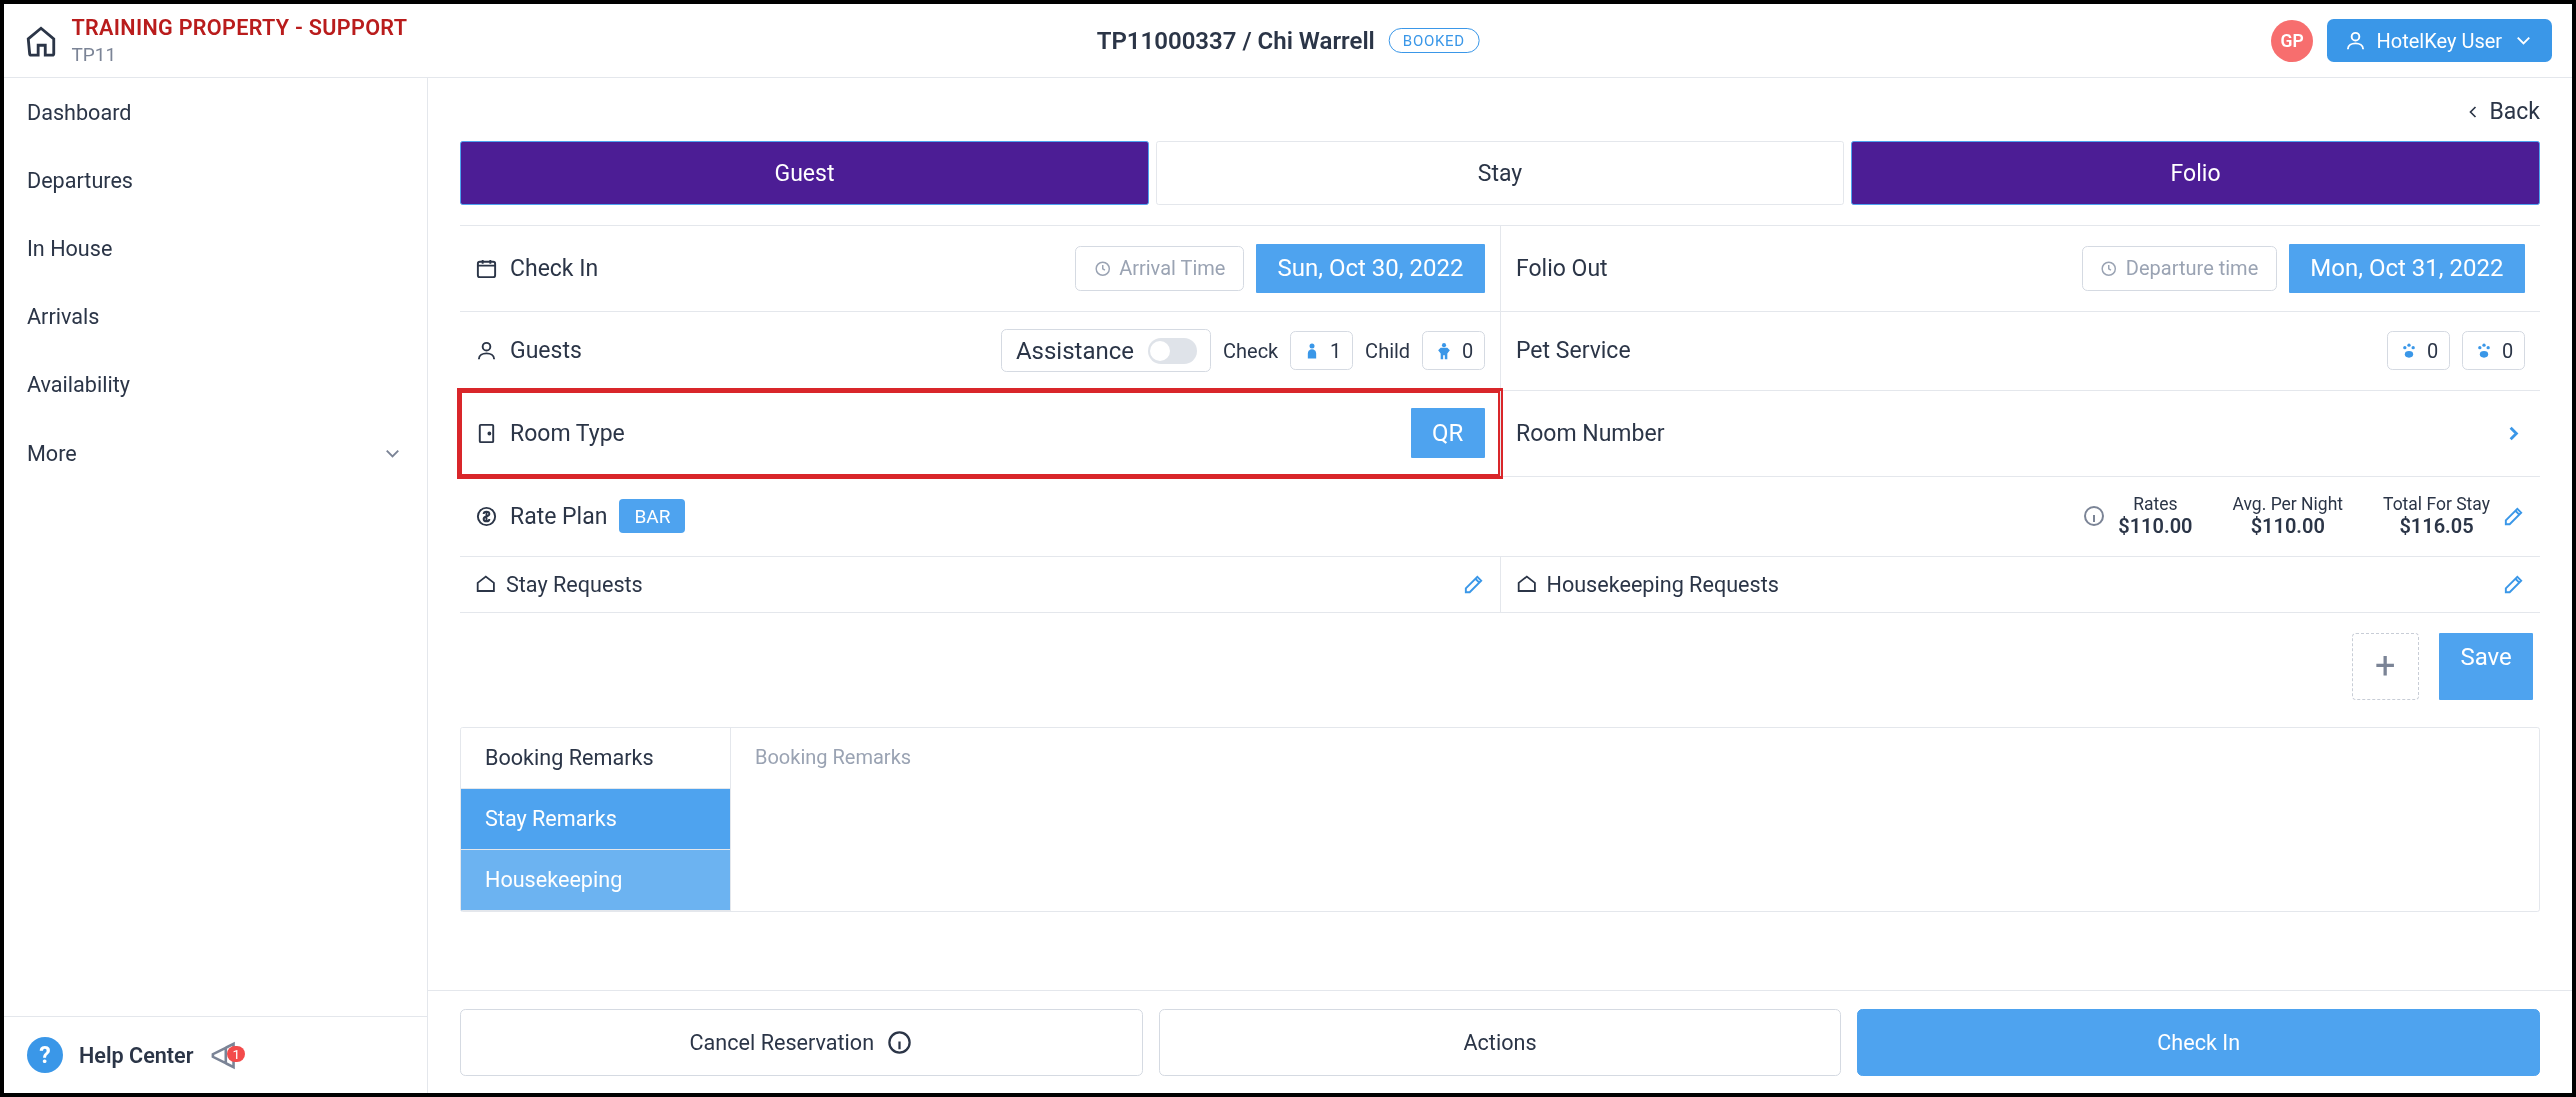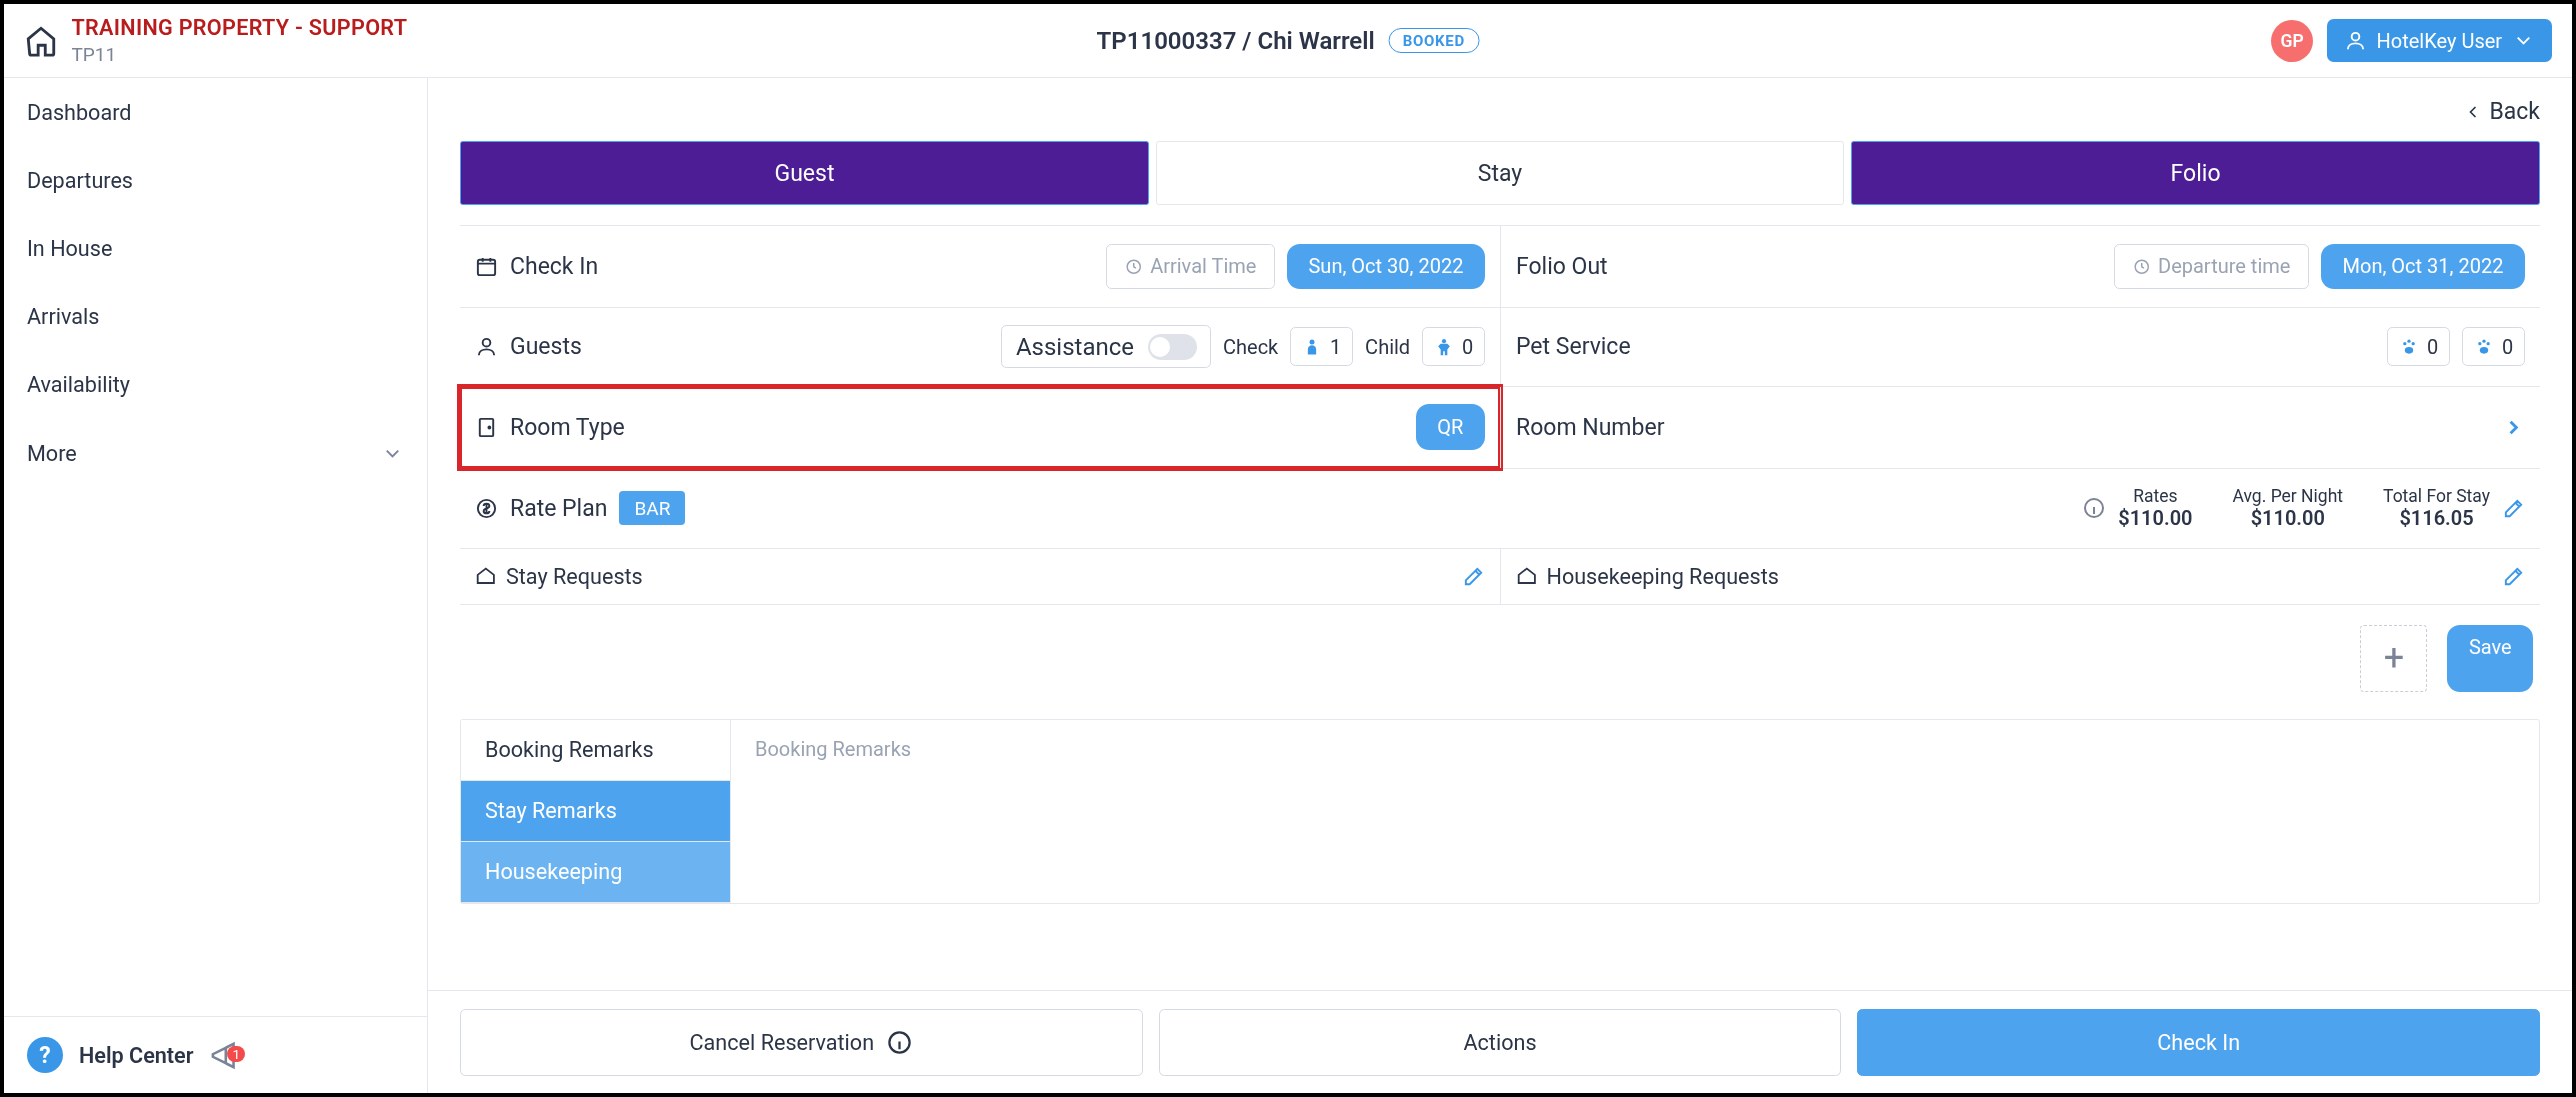--- a/index.html
+++ b/index.html
@@ -6,21 +6,21 @@
   body{background:#fff;color:#2b3547;border:4px solid #000;width:2576px;height:1097px;overflow:hidden;}
   .app{display:flex;flex-direction:column;height:100%;}
   
   .topbar{display:flex;align-items:center;padding:6.7px 20px;border-bottom:0.7px solid #e4e7ec;height:74px;}
   .topbar .home-icon{width:34px;height:34px;color:#2b3547;margin-right:13.5px;}
   .topbar .title-block{display:flex;flex-direction:column;}
   .topbar .title{font-size:21.6px;font-weight:600;color:#b91c1c;letter-spacing:0.3px;}
   .topbar .code{font-size:19px;color:#7b8496;margin-top:2.7px;}
   .topbar .center{position:absolute;left:50%;transform:translateX(-50%);display:flex;align-items:center;gap:13.5px;}
   .topbar .res-id{font-size:24px;font-weight:600;color:#2b3547;}
-  .topbar .status-pill{border:1.3px solid #3a97e8;color:#3a97e8;border-radius:673px;padding:2.7px 13.5px;font-size:15px;font-weight:700;letter-spacing:0.7px;}
+  .topbar .status-pill{border:1.3px solid #3a97e8;color:#3a97e8;border-radius:673px;padding:2.7px 13.5px;font-size:15px;font-weight:400;letter-spacing:0.7px;}
   .topbar .right{margin-left:auto;display:flex;align-items:center;gap:13.5px;}
   .avatar{width:42px;height:42px;border-radius:50%;background:#f76e6e;color:#fff;display:flex;align-items:center;justify-content:center;font-size:17.5px;font-weight:600;}
   .user-btn{background:#3a97e8;color:#fff;border-radius:6.7px;padding:9.4px 17.5px;display:flex;align-items:center;gap:9.4px;font-size:20px;}
   .user-btn svg{width:23px;height:23px;}
   
   .body{display:flex;flex:1;min-height:0;}
   .sidebar{width:424px;border-right:0.7px solid #e4e7ec;display:flex;flex-direction:column;}
   .nav{flex:1;overflow:auto;}
   .nav-item{padding:21.6px 23px;font-size:21.6px;color:#2b3547;cursor:pointer;display:flex;align-items:center;justify-content:space-between;}
   .nav-item svg{width:23px;height:23px;color:#7b8496;}
@@ -40,21 +40,21 @@
   .grid{border-top:0.7px solid #e4e7ec;}
   .row{display:flex;border-bottom:0.7px solid #e4e7ec;}
   .cell{flex:1;padding:17.5px 15px;display:flex;align-items:center;gap:12px;min-height:78px;}
   .cell.half{flex:0 0 50%;}
   .cell + .cell{border-left:0.7px solid #e4e7ec;}
   .cell-label{display:flex;align-items:center;gap:12px;font-size:23px;color:#2b3547;}
   .cell-label svg{width:23px;height:23px;color:#2b3547;}
   .cell .spacer{flex:1;}
   .input-pill{border:0.7px solid #d5dae2;border-radius:5.4px;padding:9.4px 17.5px;color:#9aa3b3;display:flex;align-items:center;gap:8px;font-size:20px;}
   .input-pill svg{width:17.5px;height:17.5px;}
-  .btn{background:#4ea3ef;color:#fff;border-radius:13px;padding:10.8px 21.6px;font-size:20px;cursor:pointer;}
+  .btn{background:#4ea3ef;color:#fff;border-radius:1px;padding:10.8px 21.6px;font-size:24px;cursor:pointer;}
   .assist{border:0.7px solid #d5dae2;border-radius:5.4px;padding:6.7px 13.5px;display:flex;align-items:center;gap:13.5px;font-size:24px;color:#2b3547;}
   .switch{width:49px;height:25.6px;border-radius:673px;background:#dfe3e9;position:relative;}
   .switch::after{content:"";position:absolute;left:2.7px;top:2.7px;width:20px;height:20px;border-radius:50%;background:#fff;}
   .count-box{border:0.7px solid #d5dae2;border-radius:5.4px;padding:6.7px 10.8px;display:flex;align-items:center;gap:8px;font-size:20px;color:#2b3547;}
   .count-box svg{width:20px;height:20px;}
   .blue-ic{color:#3a97e8;}
   .hl-red{outline:5.4px solid #d9262a;outline-offset:-2.7px;}
   .chip{background:#4ea3ef;color:#fff;border-radius:4px;padding:5.4px 15px;font-size:19px;}
   .rate-block{display:flex;align-items:center;gap:40px;}
   .rate-col{text-align:center;}

